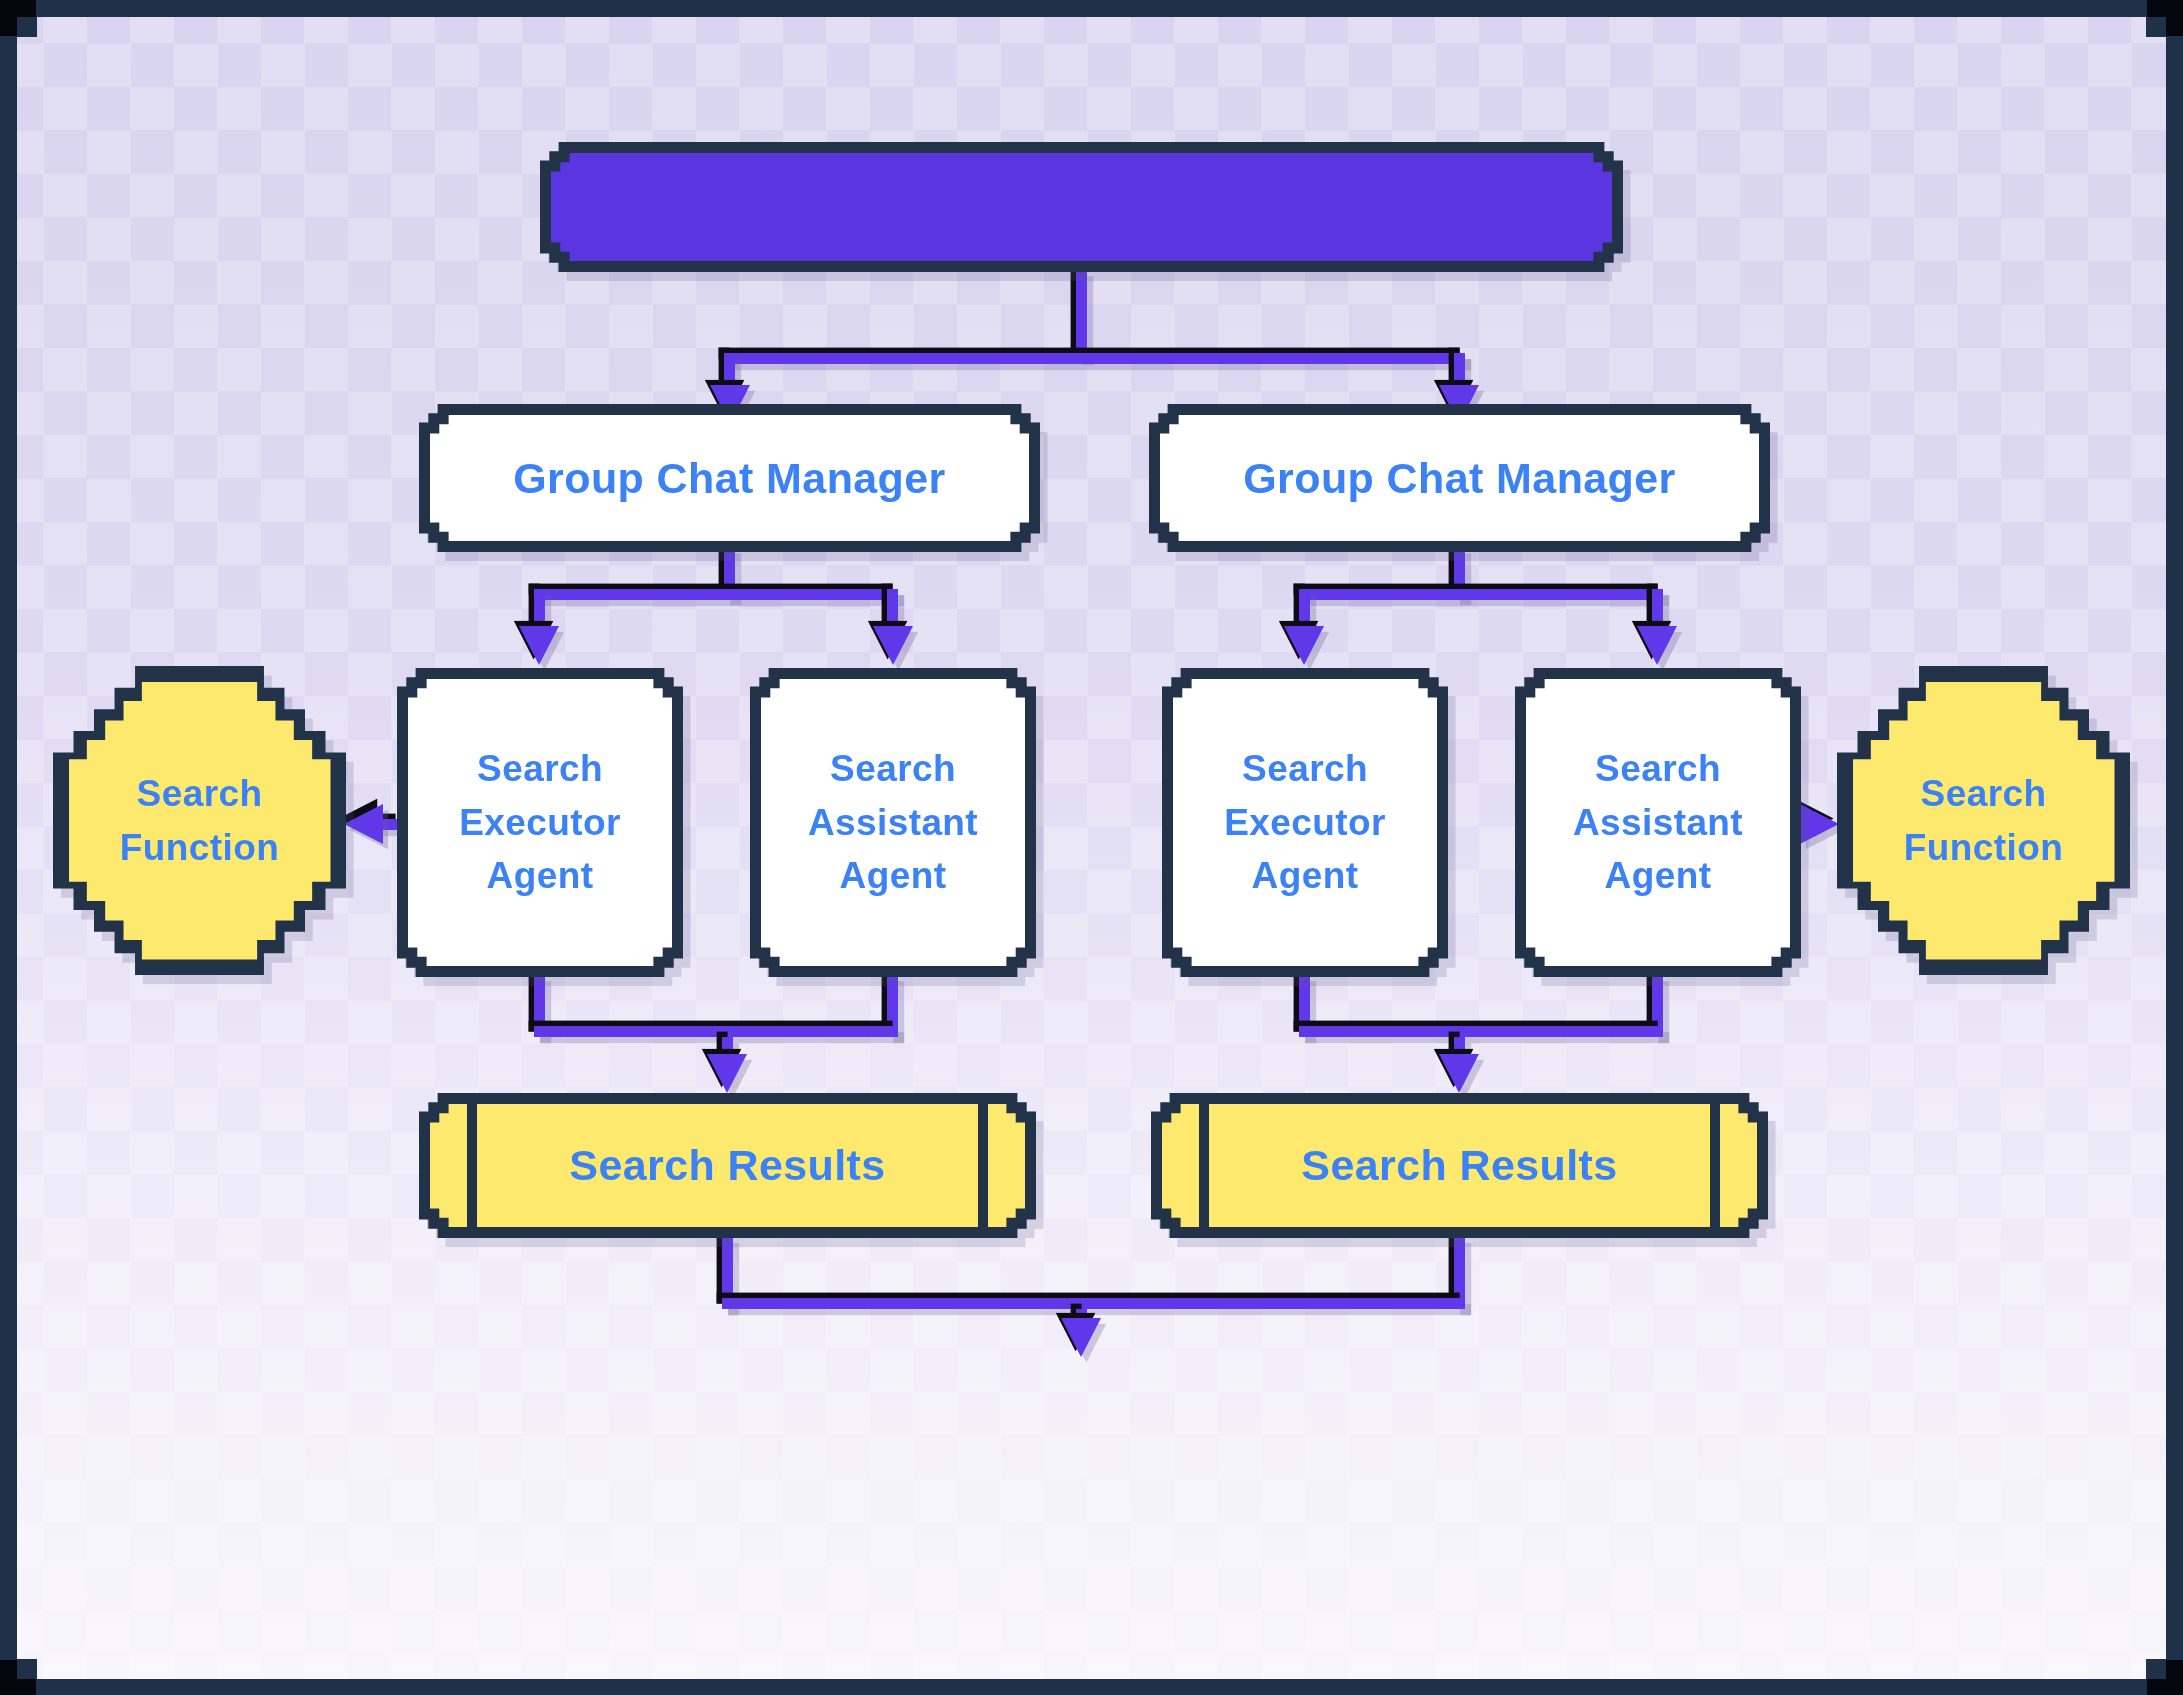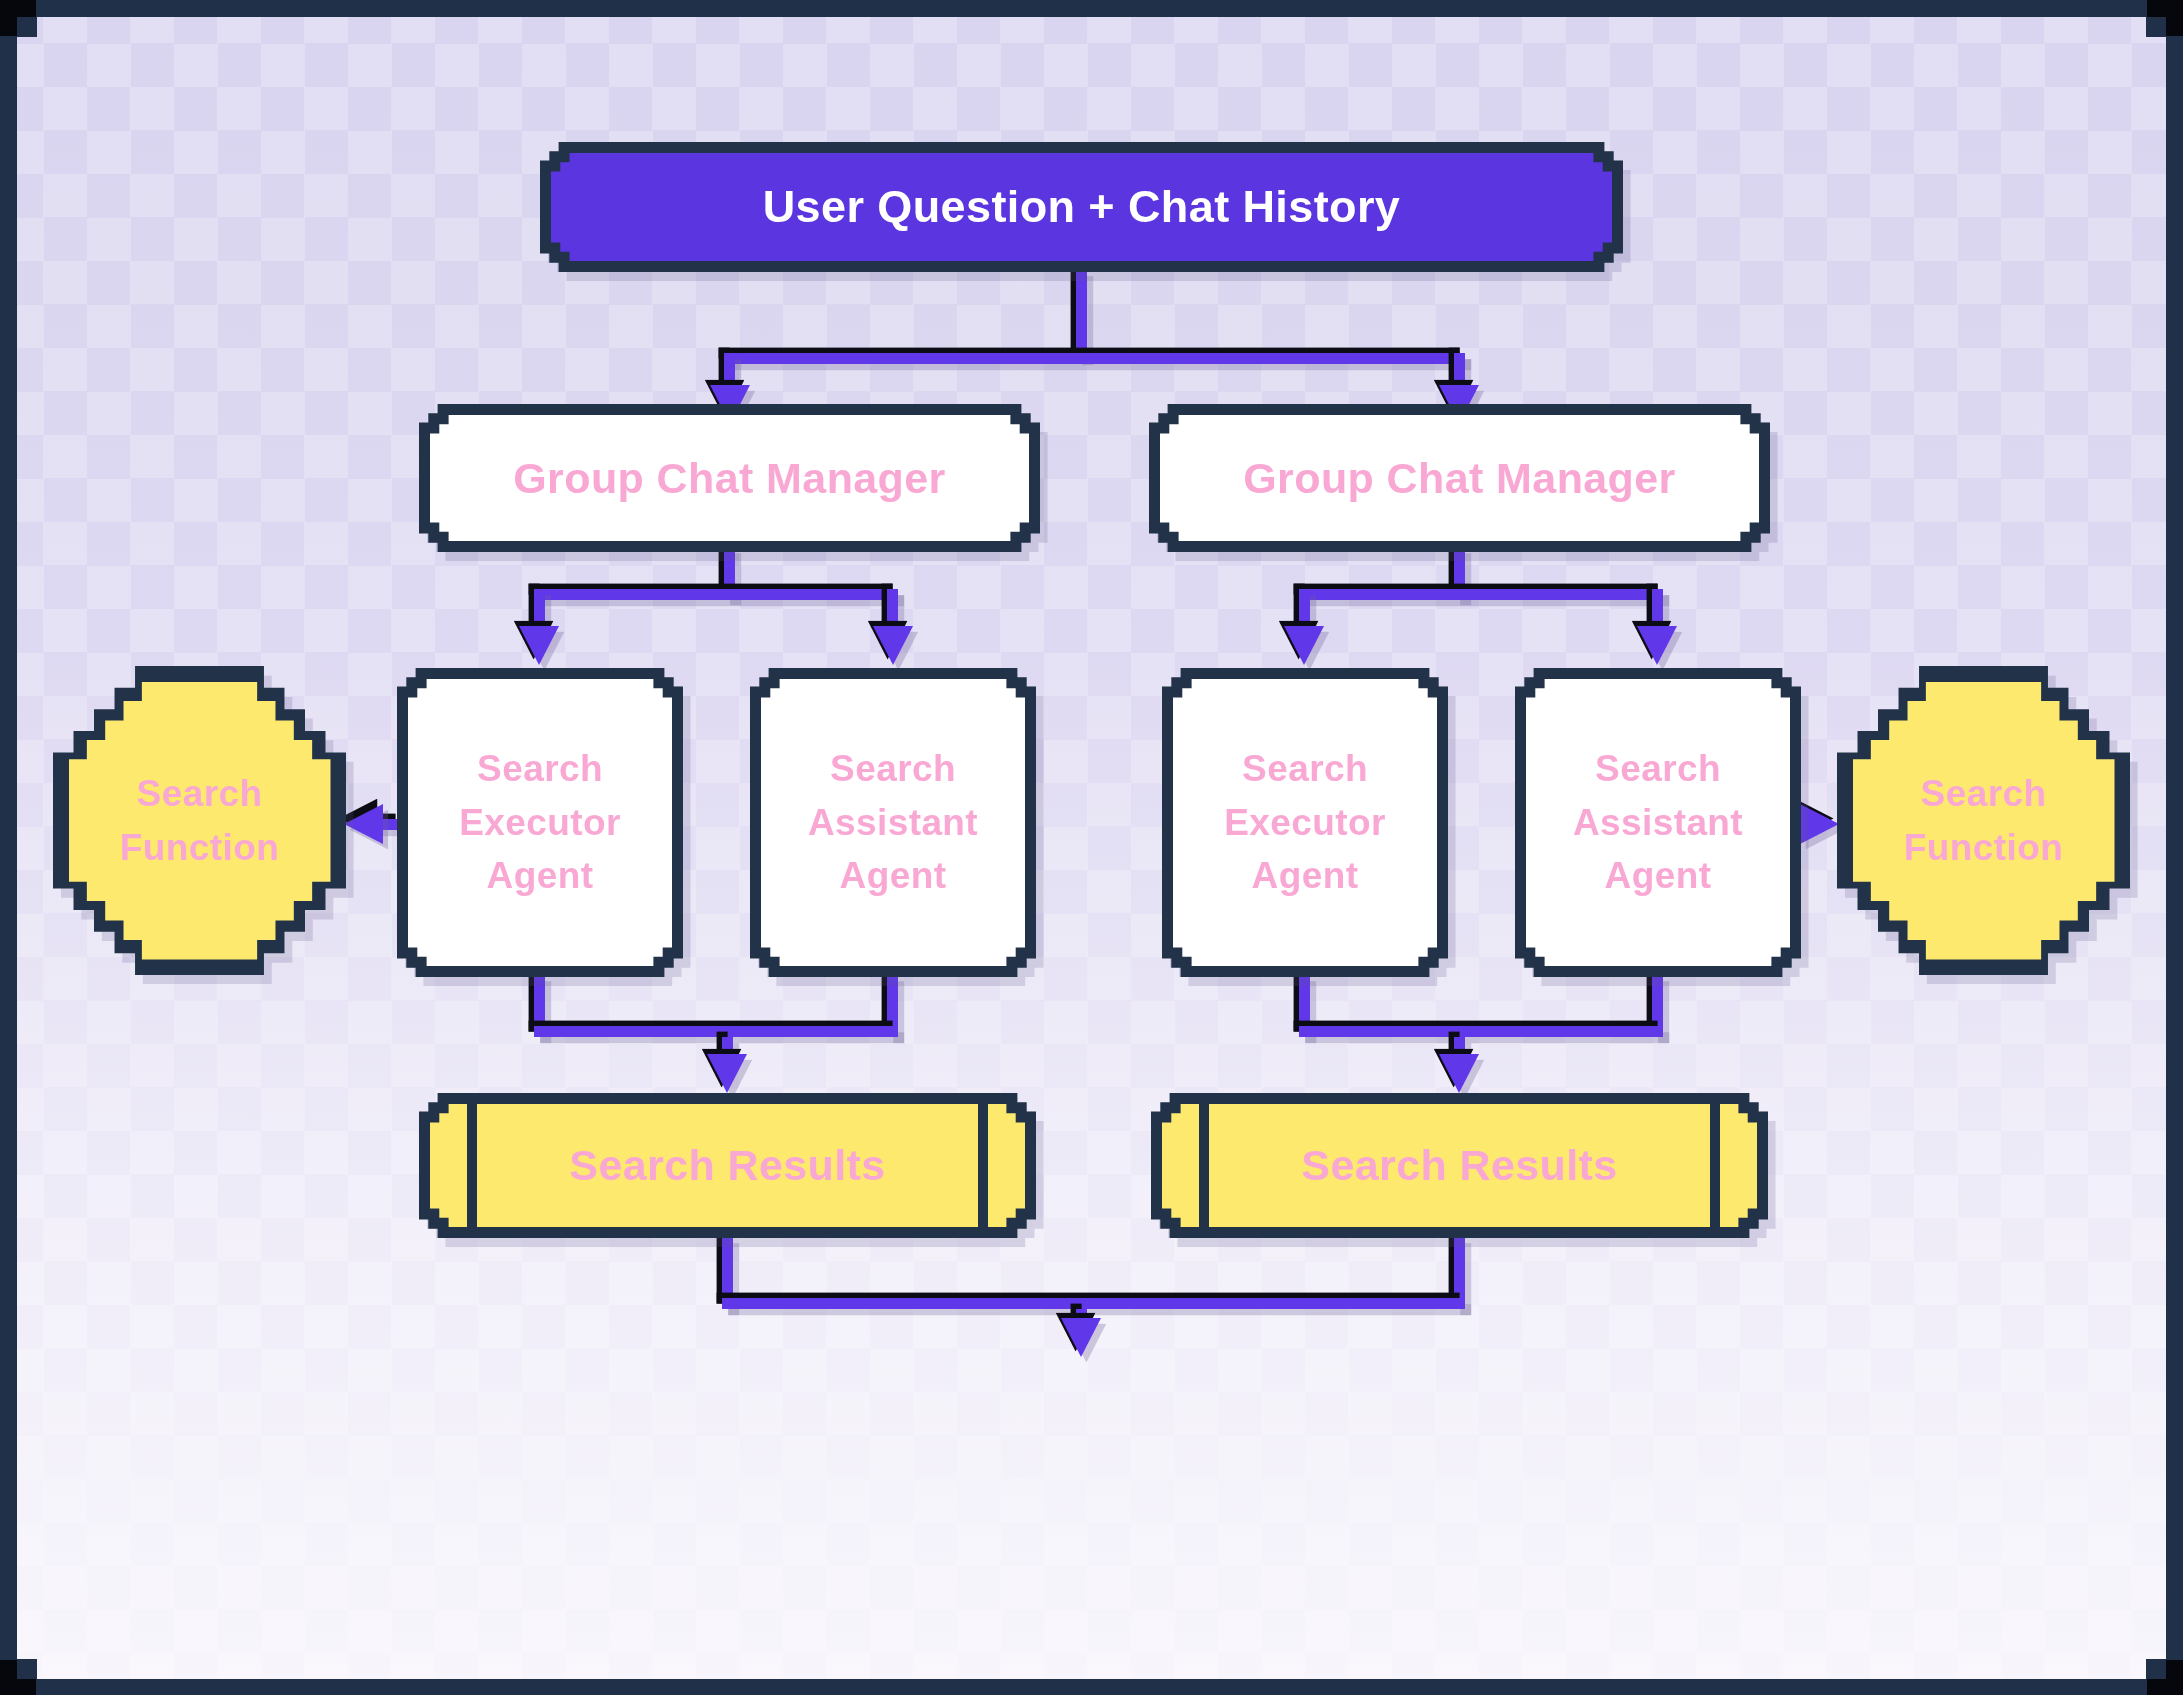--- a/index.html
+++ b/index.html
@@ -31,21 +31,21 @@
   .octo{clip-path:polygon(
     0 28%,7% 28%,7% 21%,14% 21%,14% 14%,21% 14%,21% 7%,28% 7%,28% 0,
     72% 0,72% 7%,79% 7%,79% 14%,86% 14%,86% 21%,93% 21%,93% 28%,100% 28%,
     100% 72%,93% 72%,93% 79%,86% 79%,86% 86%,79% 86%,79% 93%,72% 93%,72% 100%,
     28% 100%,28% 93%,21% 93%,21% 86%,14% 86%,14% 79%,7% 79%,7% 72%,0 72%);}
   .node{position:absolute;z-index:4;}
   .node .shadow{position:absolute;inset:0;transform:translate(7.8px,9.3px);background:rgba(96,86,140,.20);}
   .node .bord{position:absolute;inset:0;background:var(--navy);}
   .node .fill{position:absolute;inset:11px;}
   .node .label{position:absolute;inset:11px;display:flex;align-items:center;justify-content:center;
-    text-align:center;font-weight:700;color:#f9a8d4;letter-spacing:0.4px;line-height:1.45;}
+    text-align:center;font-weight:700;color:#3b82f6;letter-spacing:0.4px;line-height:1.45;}
   .divider{position:absolute;top:11px;bottom:11px;width:10px;background:var(--navy);}
 
   
   .seg{position:absolute;background:var(--lineP);z-index:2;
     box-shadow:-5.4px -5.4px 0 0 var(--ink), 6.2px 6.2px 0 0 rgba(108,96,150,.28);}
   .ah{position:absolute;z-index:3;}
   .ah i{position:absolute;inset:0;display:block;}
   .ah .b{transform:translate(-5.4px,-5.4px);background:var(--ink);}
   .ah .s{transform:translate(5.4px,5.4px);background:rgba(108,96,150,.30);}
   .ah .f{background:var(--lineP);}
@@ -146,21 +146,20 @@
   <div class="ah ah-down" style="left:1061px;top:1318px;width:40px;height:39px">
       <i class="b"></i>
       <i class="s"></i>
       <i class="f"></i>
     </div>
 
   <div class="node" style="left:540px;top:142px;width:1083px;height:130px">
     <div class="shadow pix"></div>
     <div class="bord pix"></div>
     <div class="fill pix" style="background:var(--purple)"></div>
-    <div class="label" style="color:#fff;font-size:45px">User Question + Chat History</div>
   </div>
 
   <div class="node" style="left:419px;top:404px;width:621px;height:148px">
     <div class="shadow pix"></div>
     <div class="bord pix"></div>
     <div class="fill pix" style="background:var(--paper)"></div>
     <div class="label" style="font-size:43px">Group Chat Manager</div>
   </div>
 
   <div class="node" style="left:1149px;top:404px;width:621px;height:148px">

